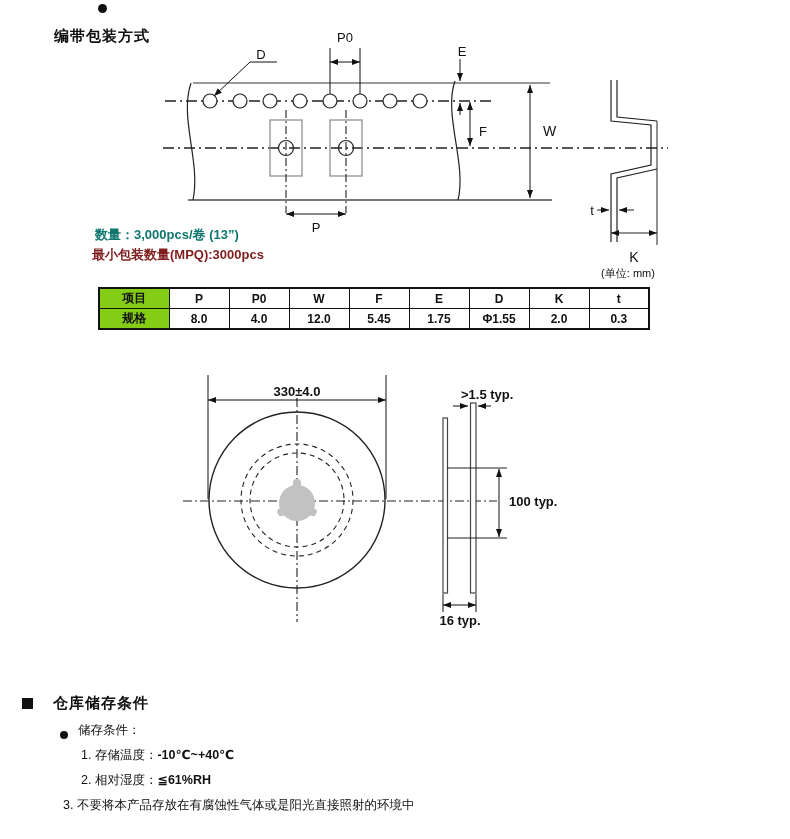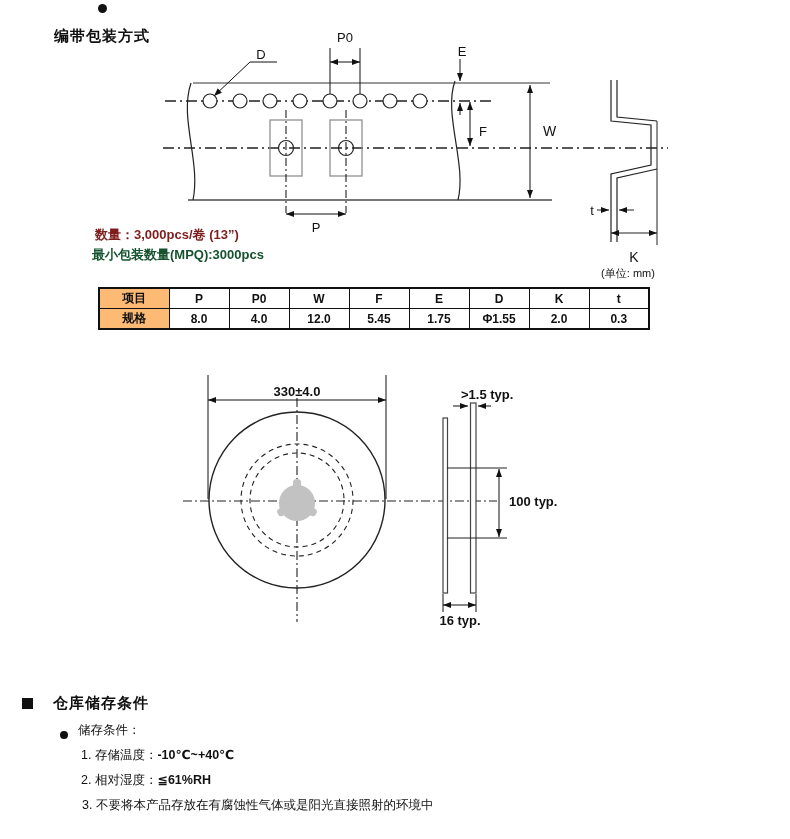--- a/index.html
+++ b/index.html
@@ -8,30 +8,30 @@
     font-family:"Liberation Sans","DejaVu Sans",sans-serif;color:#111;
     overflow:hidden;
   }
   .abs{position:absolute;}
   
   .h-row{display:flex;align-items:center;gap:14px;}
   .dot-bullet{width:9px;height:9px;border-radius:50%;background:#111;flex:0 0 auto;}
   .sq-bullet{width:11px;height:11px;background:#111;flex:0 0 auto;}
   .h1-text{font-size:15px;font-weight:bold;letter-spacing:1px;}
   
-  .qty{font-size:13px;font-weight:bold;color:#7f1d1d;}
+  .qty{font-size:13px;font-weight:bold;color:#0f766e;}
   .mpq{font-size:13px;font-weight:bold;}
   
   table.spec{border-collapse:collapse;table-layout:fixed;}
   table.spec td{
     border:1px solid #111;height:19px;text-align:center;vertical-align:middle;
     font-size:12px;font-weight:bold;padding:0;
   }
   table.spec{border:2px solid #111;}
-  td.hd{background:#fdba74;}
+  td.hd{background:#84cc16;}
   
   .sub-row{display:flex;align-items:flex-end;gap:10px;}
   .dot-bullet-sm{width:8px;height:8px;border-radius:50%;background:#111;flex:0 0 auto;}
   .body-text{font-size:12.5px;color:#111;}
   .body-text b{font-weight:bold;}
   
   svg text{font-family:"Liberation Sans","DejaVu Sans",sans-serif;fill:#111;font-size:13px;}
   svg text.big{font-size:14px;}
   svg text.bold{font-weight:bold;}
   svg text.small{font-size:11px;}
@@ -167,21 +167,21 @@
   <text class="bold" x="509" y="506">100 typ.</text>
   <text class="bold" x="460" y="625" text-anchor="middle">16 typ.</text>
 </svg>
 
 <div class="abs h-row" style="left:54px;top:4px;flex-direction:column;">
   <span class="dot-bullet"></span>
   <span class="h1-text">编带包装方式</span>
 </div>
 
 <div class="abs qty" style="left:95px;top:226px;">数量：3,000pcs/卷  (13”)</div>
-<div class="abs mpq" style="left:92px;top:246px;color:#14532d;">最小包装数量(MPQ):3000pcs</div>
+<div class="abs mpq" style="left:92px;top:246px;color:#7f1d1d;">最小包装数量(MPQ):3000pcs</div>
 
 <table class="spec abs" style="left:98px;top:287px;">
   <colgroup>
     <col style="width:70px">
       <col style="width:60px">
       <col style="width:60px">
       <col style="width:60px">
     <col style="width:60px">
       <col style="width:60px">
       <col style="width:60px">
@@ -223,20 +223,20 @@
   <span class="dot-bullet-sm"></span>
   <span class="body-text">储存条件：</span>
 </div>
 
 <div class="abs body-text" style="left:81px;top:747px;">
   <span>1. 存储温度：</span><b>-10℃~+40℃</b>
 </div>
 <div class="abs body-text" style="left:81px;top:772px;">
   <span>2. 相对湿度：</span><b>≦61%RH</b>
 </div>
-<div class="abs body-text" style="left:82px;top:797px;">
+<div class="abs body-text" style="left:63px;top:797px;">
   <span>3. 不要将本产品存放在有腐蚀性气体或是阳光直接照射的环境中</span><b></b>
 </div>
 
 <div class="abs sub-row" style="left:60px;top:820px;margin-top:48px;">
   <span class="dot-bullet-sm"></span>
   <span class="body-text"><span>储存期限：</span><b>1 年</b></span>
 </div>
 
 </body></html>

